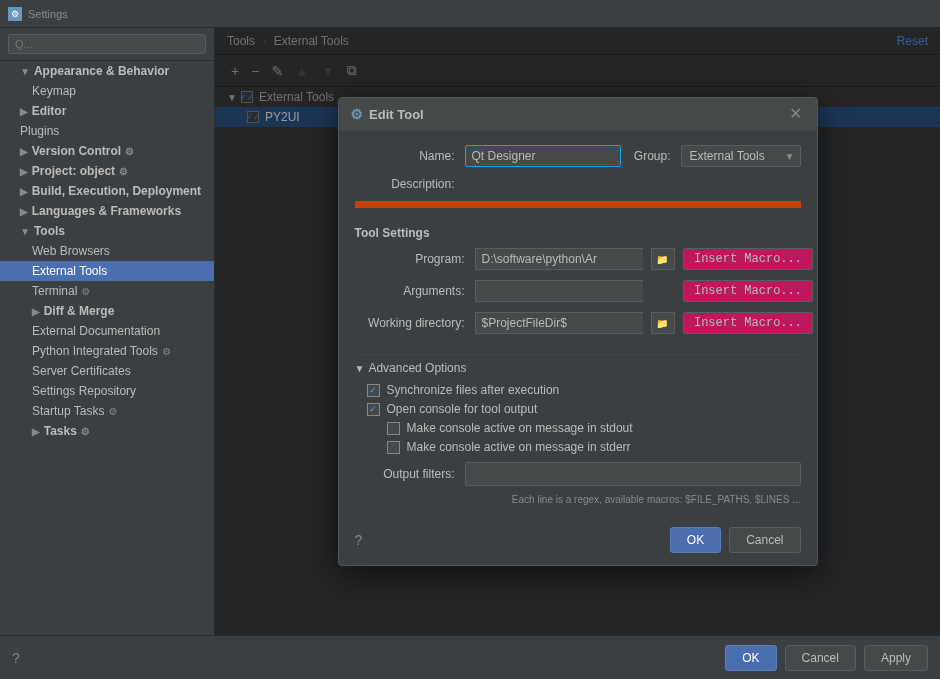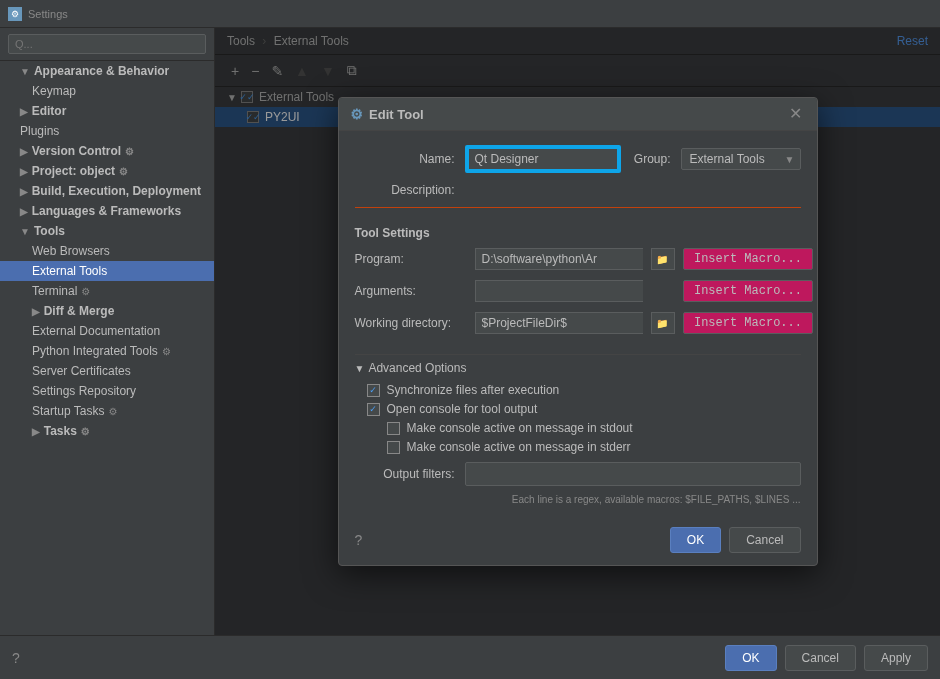--- a/index.html
+++ b/index.html
@@ -275,39 +275,39 @@
       width: 110px;
       text-align: right;
       padding-right: 10px;
       color: #bbbbbb;
       font-size: 12px;
       flex-shrink: 0;
     }
     .form-input {
       flex: 1;
       background: #45494a;
-      border: 4px solid #0ea5e9;
+      border: 1px solid #0ea5e9;
       color: #bbbbbb;
       padding: 3px 6px;
       font-size: 12px;
       outline: none;
       border-radius: 2px;
     }
 
     
     .section-label {
       font-size: 12px;
       color: #bbbbbb;
       font-weight: bold;
       margin: 8px 0 8px 0;
     }
 
     
     .tool-settings-section {
-      border-top: 1px solid #c2410c;
+      border-top: 7px solid #c2410c;
       padding-top: 10px;
       margin-bottom: 20px;
     }
 
     
     .advanced-options-section {
       border-top: 1px solid #444;
       padding-top: 6px;
       margin-top: 2px;
     }
@@ -437,20 +437,21 @@
       font-family: Liberation Mono, monospace;
     }
 
     .tool-row {
       display: flex;
       align-items: center;
       margin-bottom: 10px;
     }
     .tool-label {
       width: 120px;
+      text-align: right;
       padding-right: 10px;
       font-size: 12px;
       color: #bbbbbb;
       flex-shrink: 0;
     }
     .dropdown-wrapper {
       position: relative;
       display: inline-block;
     }
     .dropdown-select {

